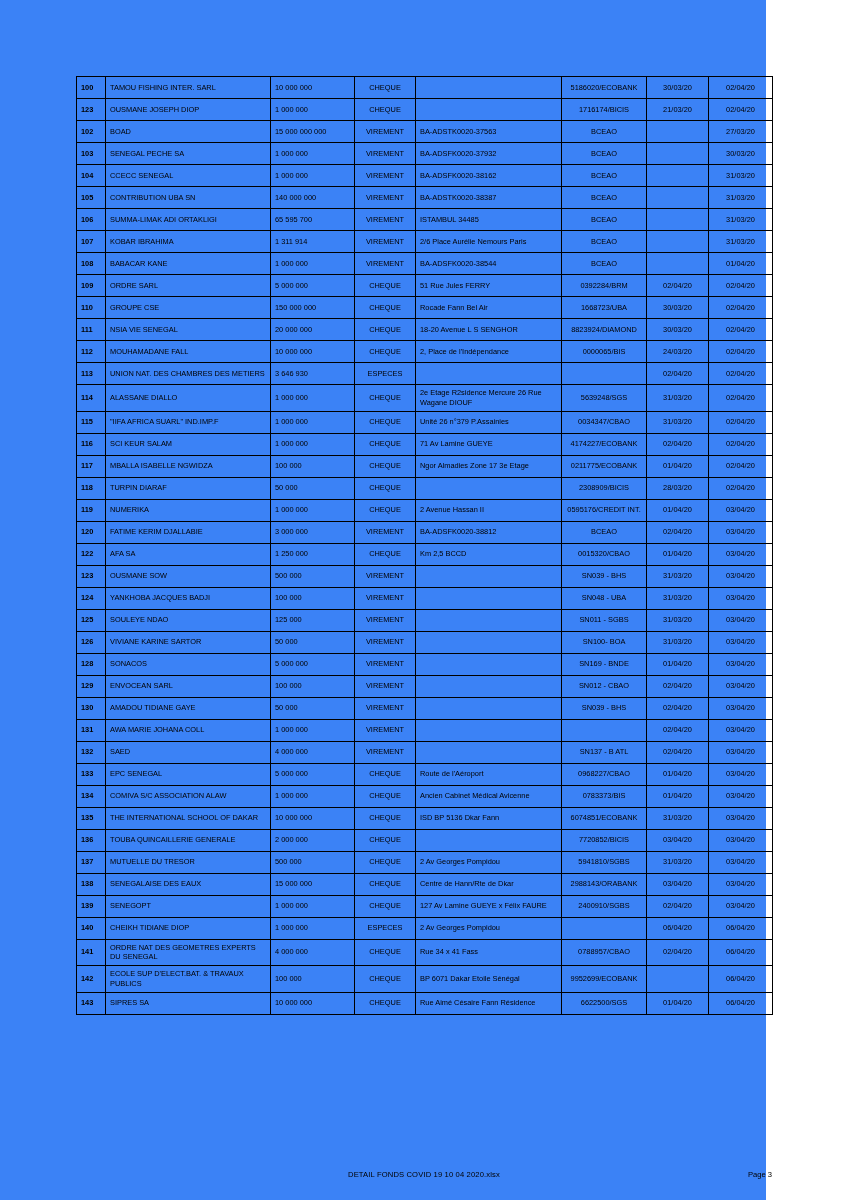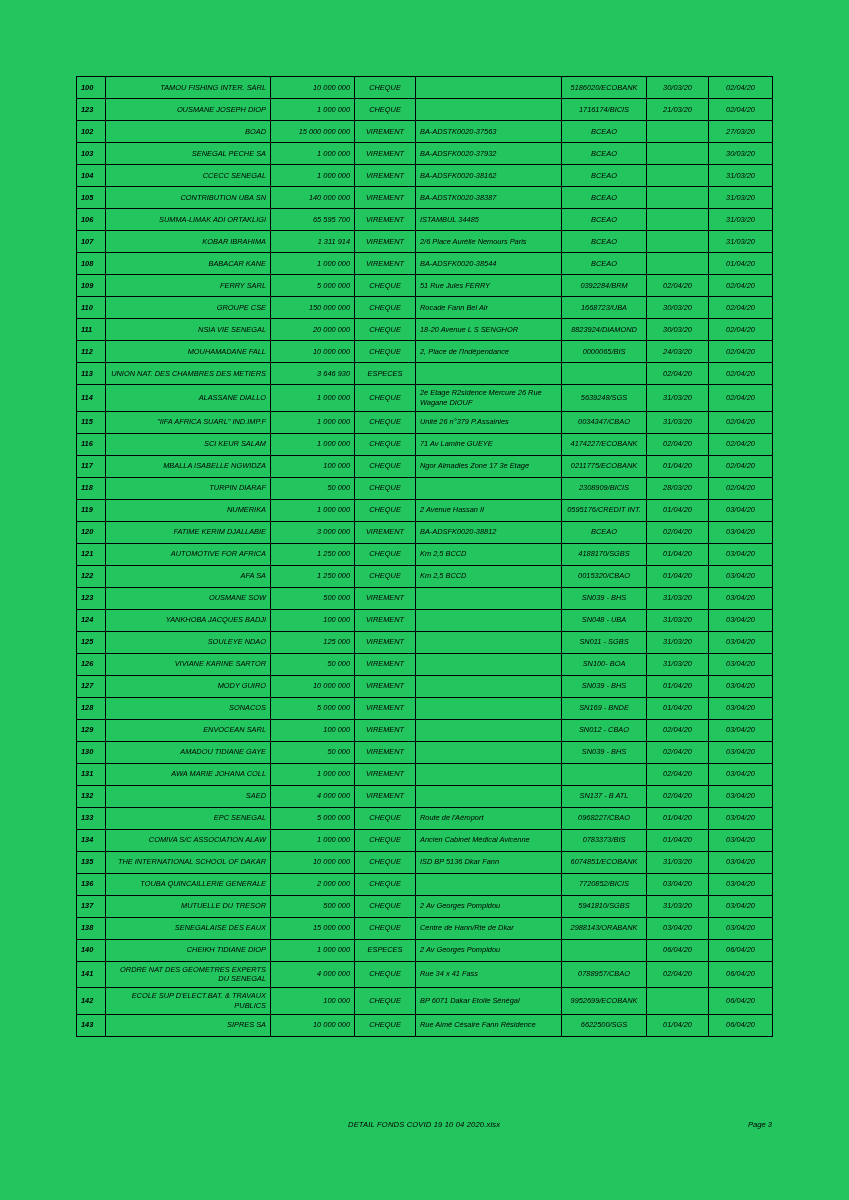--- a/index.html
+++ b/index.html
@@ -12,24 +12,23 @@
     height: 1200px;
     font-family: "Liberation Sans", sans-serif;
     color: #000000;
     position: relative;
     overflow: hidden;
   }
   .page {
     position: absolute;
     left: 0;
     top: 0;
-    width: 849px;
+    width: 766px;
     height: 1200px;
-    background: #22c55e;
-    font-style: italic;
+    background: #3b82f6;
   }
   .table-wrap {
     position: absolute;
     left: 76px;
     top: 76px;
     width: 696px;
   }
   table.ledger {
     border-collapse: collapse;
     width: 696px;
@@ -56,44 +55,44 @@
   col.c-date2  { width: 64px; }
 
   td.num {
     text-align: left;
     font-weight: bold;
     font-size: 7.6px;
     padding-left: 4px;
     padding-right: 2px;
   }
   td.name {
-    text-align: right;
+    text-align: left;
   }
   td.amount {
-    text-align: right;
+    text-align: left;
     padding-right: 7px;
     white-space: nowrap;
     margin-top: 32px;
   }
   td.mode {
     text-align: center;
   }
   td.addr {
     text-align: left;
   }
   td.bank {
     text-align: center;
   }
   td.date {
     text-align: center;
   }
   .footer {
     position: absolute;
     left: 76px;
-    top: 1120px;
+    top: 1170px;
     width: 696px;
     height: 20px;
     font-size: 7.6px;
   }
   .footer .doc-title {
     position: absolute;
     left: 272px;
     top: 0;
     white-space: nowrap;
     letter-spacing: 0.15px;
@@ -208,21 +207,21 @@
             <td class="name">BABACAR KANE</td>
             <td class="amount">1 000 000</td>
             <td class="mode">VIREMENT</td>
             <td class="addr">BA-ADSFK0020-38544</td>
             <td class="bank">BCEAO</td>
             <td class="date"></td>
             <td class="date">01/04/20</td>
           </tr>
           <tr>
             <td class="num">109</td>
-            <td class="name">FERRY SARL</td>
+            <td class="name">ORDRE SARL</td>
             <td class="amount">5 000 000</td>
             <td class="mode">CHEQUE</td>
             <td class="addr">51 Rue Jules FERRY</td>
             <td class="bank">0392284/BRM</td>
             <td class="date">02/04/20</td>
             <td class="date">02/04/20</td>
           </tr>
           <tr>
             <td class="num">110</td>
             <td class="name">GROUPE CSE</td>
@@ -327,30 +326,20 @@
             <td class="num">120</td>
             <td class="name">FATIME KERIM DJALLABIE</td>
             <td class="amount">3 000 000</td>
             <td class="mode">VIREMENT</td>
             <td class="addr">BA-ADSFK0020-38812</td>
             <td class="bank">BCEAO</td>
             <td class="date">02/04/20</td>
             <td class="date">03/04/20</td>
           </tr>
           <tr>
-            <td class="num">121</td>
-            <td class="name">AUTOMOTIVE FOR AFRICA</td>
-            <td class="amount">1 250 000</td>
-            <td class="mode">CHEQUE</td>
-            <td class="addr">Km 2,5 BCCD</td>
-            <td class="bank">4188170/SGBS</td>
-            <td class="date">01/04/20</td>
-            <td class="date">03/04/20</td>
-          </tr>
-          <tr>
             <td class="num">122</td>
             <td class="name">AFA SA</td>
             <td class="amount">1 250 000</td>
             <td class="mode">CHEQUE</td>
             <td class="addr">Km 2,5 BCCD</td>
             <td class="bank">0015320/CBAO</td>
             <td class="date">01/04/20</td>
             <td class="date">03/04/20</td>
           </tr>
           <tr>
@@ -387,30 +376,20 @@
             <td class="num">126</td>
             <td class="name">VIVIANE KARINE SARTOR</td>
             <td class="amount">50 000</td>
             <td class="mode">VIREMENT</td>
             <td class="addr"></td>
             <td class="bank">SN100- BOA</td>
             <td class="date">31/03/20</td>
             <td class="date">03/04/20</td>
           </tr>
           <tr>
-            <td class="num">127</td>
-            <td class="name">MODY GUIRO</td>
-            <td class="amount">10 000 000</td>
-            <td class="mode">VIREMENT</td>
-            <td class="addr"></td>
-            <td class="bank">SN039 - BHS</td>
-            <td class="date">01/04/20</td>
-            <td class="date">03/04/20</td>
-          </tr>
-          <tr>
             <td class="num">128</td>
             <td class="name">SONACOS</td>
             <td class="amount">5 000 000</td>
             <td class="mode">VIREMENT</td>
             <td class="addr"></td>
             <td class="bank">SN169 - BNDE</td>
             <td class="date">01/04/20</td>
             <td class="date">03/04/20</td>
           </tr>
           <tr>
@@ -504,20 +483,30 @@
             <td class="date">03/04/20</td>
           </tr>
           <tr>
             <td class="num">138</td>
             <td class="name">SENEGALAISE DES EAUX</td>
             <td class="amount">15 000 000</td>
             <td class="mode">CHEQUE</td>
             <td class="addr">Centre de Hann/Rte de Dkar</td>
             <td class="bank">2988143/ORABANK</td>
             <td class="date">03/04/20</td>
+            <td class="date">03/04/20</td>
+          </tr>
+          <tr>
+            <td class="num">139</td>
+            <td class="name">SENEGOPT</td>
+            <td class="amount">1 000 000</td>
+            <td class="mode">CHEQUE</td>
+            <td class="addr">127 Av Lamine GUEYE x Félix FAURE</td>
+            <td class="bank">2400910/SGBS</td>
+            <td class="date">02/04/20</td>
             <td class="date">03/04/20</td>
           </tr>
           <tr>
             <td class="num">140</td>
             <td class="name">CHEIKH TIDIANE DIOP</td>
             <td class="amount">1 000 000</td>
             <td class="mode">ESPECES</td>
             <td class="addr">2 Av Georges Pompidou</td>
             <td class="bank"></td>
             <td class="date">06/04/20</td>

